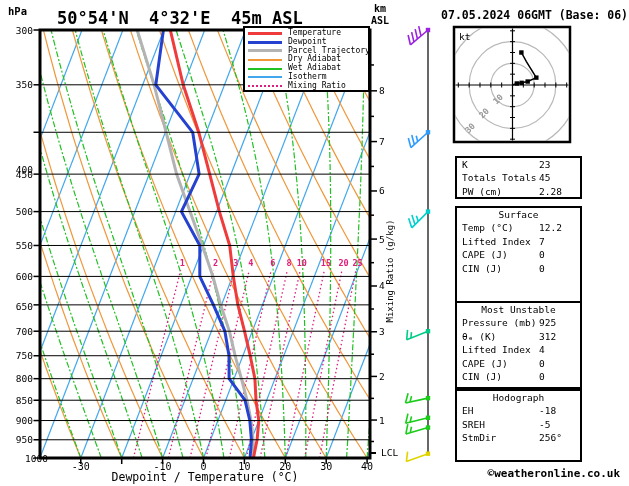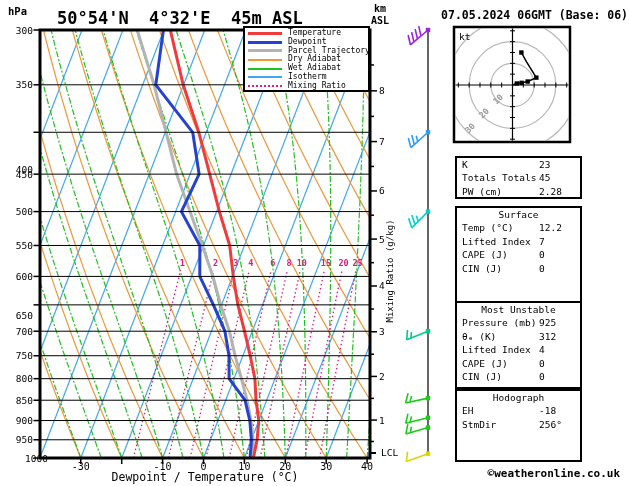--- a/index.html
+++ b/index.html
@@ -342,34 +342,38 @@
           <span class="bval">0</span>
         </div>
       </div>
       <div class="box" style="top: 389px; height: 73px;">
         <div class="brow btitle">Hodograph</div>
         <div class="brow">
           <span>EH</span>
           <span class="bval">-18</span>
         </div>
         <div class="brow">
+          <span>SREH</span>
+          <span class="bval">-5</span>
+        </div>
+        <div class="brow">
           <span>StmDir</span>
           <span class="bval">256°</span>
         </div>
       </div>
     </div>
   <div id="footer">©weatheronline.co.uk</div>
 <div class="txt plabel" style="left: 5px; top: 24.5px;">300</div>
     <div class="txt plabel" style="left: 5px; top: 79.299px;">350</div>
     <div class="txt plabel" style="left: 5px; top: 126.768px; margin-top: 37px;">400</div>
     <div class="txt plabel" style="left: 5px; top: 168.639px;">450</div>
     <div class="txt plabel" style="left: 5px; top: 206.093px;">500</div>
     <div class="txt plabel" style="left: 5px; top: 239.975px;">550</div>
     <div class="txt plabel" style="left: 5px; top: 270.907px;">600</div>
-    <div class="txt plabel" style="left: 5px; top: 310px;">650</div>
+    <div class="txt plabel" style="left: 5px; top: 301px;">650</div>
     <div class="txt plabel" style="left: 5px; top: 325.706px;">700</div>
     <div class="txt plabel" style="left: 5px; top: 350.232px;">750</div>
     <div class="txt plabel" style="left: 5px; top: 373.175px;">800</div>
     <div class="txt plabel" style="left: 5px; top: 394.726px;">850</div>
     <div class="txt plabel" style="left: 5px; top: 415.045px;">900</div>
     <div class="txt plabel" style="left: 5px; top: 434.266px;">950</div>
     <div class="txt plabel" style="left: 20px; top: 452.5px;">1000</div>
     <div class="txt tlabel" style="left: 62.8px; top: 461px;">-30</div>
     <div class="txt tlabel" style="left: 103.7px; top: 461px; margin-top: 40px;">-20</div>
     <div class="txt tlabel" style="left: 144.6px; top: 461px;">-10</div>

